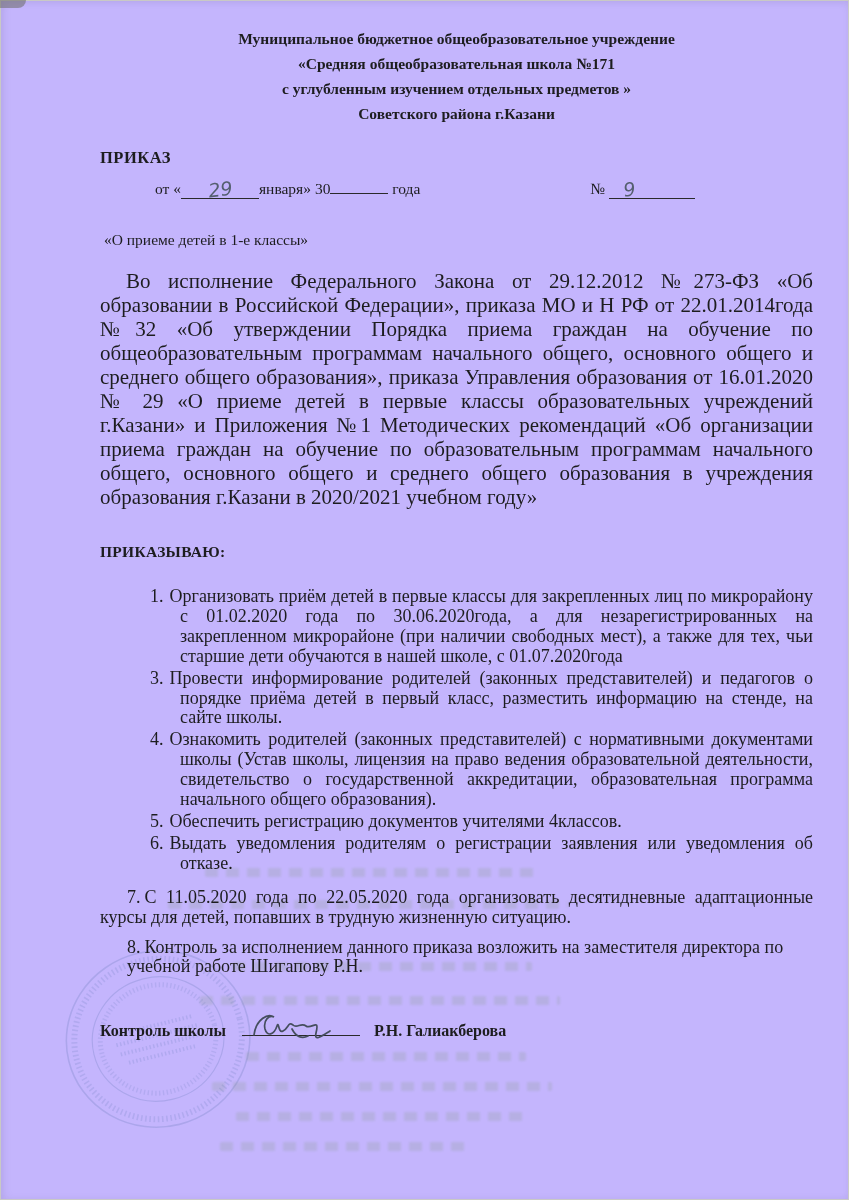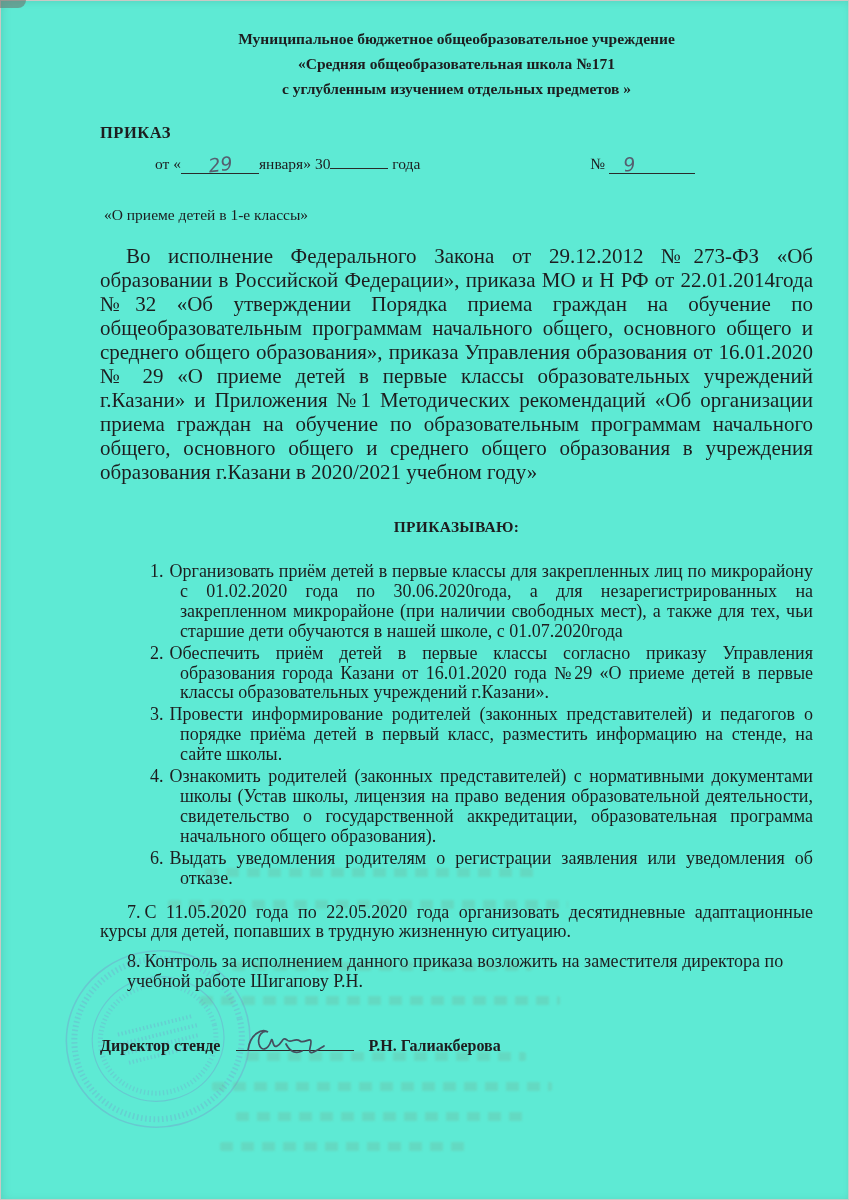--- a/index.html
+++ b/index.html
@@ -1,20 +1,20 @@
 <!DOCTYPE html>
 <html><head>
 <meta charset="utf-8">
 <style>
   html,body { margin:0; padding:0; background:#e9e9e7; }
   .page {
     position:relative;
     width:849px; height:1200px;
     margin:0 auto;
-    background:#5eead4;
+    background:#c4b5fd;
     box-shadow: inset 0 0 0 1px #c9c9c5, inset 4px 0 10px rgba(0,0,0,.06), inset 0 3px 8px rgba(0,0,0,.05);
     font-family:"Liberation Serif", serif;
     color:#1d1d1f;
     overflow:hidden;
   }
   .content { padding:26px 36px 0 100px; position:relative; z-index:2; }
 
   .header { text-align:center; font-weight:bold; font-size:15.5px; line-height:25px; }
 
   .order-heading { font-weight:bold; font-size:16.5px; margin-top:22px; letter-spacing:.5px; }
@@ -35,21 +35,21 @@
     transform:rotate(-7deg) translateY(2px);
   }
 
   .subject { font-weight:normal; font-size:15.5px; margin-top:32px; padding-left:4px; }
 
   .preamble {
     margin-top:20px; font-size:21px; line-height:24px;
     text-align:justify; text-indent:26px;
   }
 
-  .command-heading { text-align:center; font-weight:bold; font-size:15.5px; margin-top:34px; letter-spacing:.3px; }
+  .command-heading { font-weight:bold; font-size:15.5px; margin-top:34px; letter-spacing:.3px; }
 
   .items { margin-top:26px; font-size:18px; line-height:19.9px; }
   .li { margin-left:80px; text-indent:-30px; text-align:justify; margin-bottom:2px; }
   .li .num { padding-right:6px; }
   .li7 { margin-left:0; text-indent:27px; text-align:justify; margin-top:14px; }
   .li7 .num { padding-right:4px; }
   .li8 { margin-left:27px; text-indent:0; text-align:left; margin-top:10px; }
   .li8 .num { padding-right:4px; }
 
   .sig-row { margin-top:40px; font-size:16px; font-weight:bold; display:flex; align-items:baseline; }
@@ -96,20 +96,21 @@
   <div class="ghost" style="left:212px; top:1082px; width:340px;"></div>
   <div class="ghost" style="left:236px; top:1112px; width:290px;"></div>
   <div class="ghost" style="left:220px; top:1142px; width:250px;"></div>
 
   <div class="content">
 
     <div class="header">
       <div>Муниципальное бюджетное общеобразовательное учреждение</div>
       <div>«Средняя общеобразовательная школа №171</div>
       <div>с углубленным изучением отдельных предметов »</div>
+      <div>Советского района г.Казани</div>
     </div>
 
     <div class="order-heading">ПРИКАЗ</div>
 
     <div class="date-row">
       <span class="date-left">
         <span>от «</span><span class="uline u-day"><span class="hand">29</span></span><span>января» 30</span><span class="uline u-year"></span>&nbsp;<span>года</span>
       </span>
       <span class="num-right">
         <span>№</span>&nbsp;<span class="uline u-num"><span class="hand">9</span></span>
@@ -117,30 +118,30 @@
     </div>
 
     <div class="subject">«О приеме детей в 1-е классы»</div>
 
     <div class="preamble">Во исполнение Федерального Закона от 29.12.2012 №273-ФЗ «Об образовании в Российской Федерации», приказа МО и Н РФ от 22.01.2014года №32 «Об утверждении Порядка приема граждан на обучение по общеобразовательным программам начального общего, основного общего и среднего общего образования», приказа Управления образования от 16.01.2020 № 29 «О приеме детей в первые классы образовательных учреждений г.Казани» и Приложения №1 Методических рекомендаций «Об организации приема граждан на обучение по образовательным программам начального общего, основного общего и среднего общего образования в учреждения образования г.Казани в 2020/2021 учебном году»</div>
 
     <div class="command-heading">ПРИКАЗЫВАЮ:</div>
 
     <div class="items">
       <div class="li"><span class="num">1.</span><span>Организовать приём детей в первые классы для закрепленных лиц по микрорайону с 01.02.2020 года по 30.06.2020года, а для незарегистрированных на закрепленном микрорайоне (при наличии свободных мест), а также для тех, чьи старшие дети обучаются в нашей школе, с 01.07.2020года</span></div>
-      <div class="li"><span class="num">2.</span><span>Обеспечить приём детей в первые классы согласно приказу Управления образования города Казани от 16.01.2020 года №29  «О  приеме детей в первые классы образовательных учреждений г.Казани».</span></div>
       <div class="li"><span class="num">3.</span><span>Провести информирование родителей (законных представителей) и педагогов  о порядке приёма детей в первый класс, разместить информацию на стенде, на сайте школы.</span></div>
       <div class="li"><span class="num">4.</span><span>Ознакомить родителей (законных представителей) с нормативными документами школы (Устав школы, лицензия на право ведения образовательной деятельности, свидетельство о государственной   аккредитации, образовательная программа начального общего образования).</span></div>
+      <div class="li"><span class="num">5.</span><span>Обеспечить регистрацию документов учителями 4классов.</span></div>
       <div class="li"><span class="num">6.</span><span>Выдать уведомления родителям о регистрации заявления или уведомления об отказе.</span></div>
       <div class="li7"><span class="num">7.</span><span>С 11.05.2020 года по 22.05.2020 года организовать десятидневные адаптационные курсы  для детей, попавших в трудную жизненную ситуацию.</span></div>
       <div class="li8"><span class="num">8.</span><span>Контроль  за исполнением данного приказа возложить на заместителя директора по учебной работе Шигапову Р.Н.</span></div>
     </div>
 
     <div class="sig-row">
-      <span>Директор стенде</span>
+      <span>Контроль школы</span>
       <span class="sig-line">
         <svg class="sig-svg" width="96" height="34" viewBox="0 0 96 34">
           <path d="M6 26 C8 10, 20 4, 26 8 C21 6, 15 11, 17 20 C19 28, 26 26, 29 17 C31 11, 30 25, 35 22 C41 19, 40 12, 45 16 C49 20, 53 13, 58 17 C63 21, 72 8, 68 24 C66 33, 74 27, 82 22 M44 20 C48 28, 54 30, 60 27" fill="none" stroke="#454e5e" stroke-width="1.7" stroke-linecap="round"></path>
         </svg>
       </span>
       <span>Р.Н. Галиакберова</span>
     </div>
 
   </div>
 </div>

